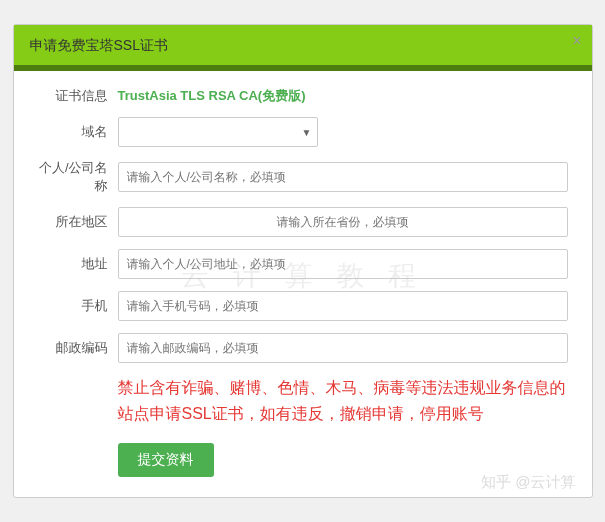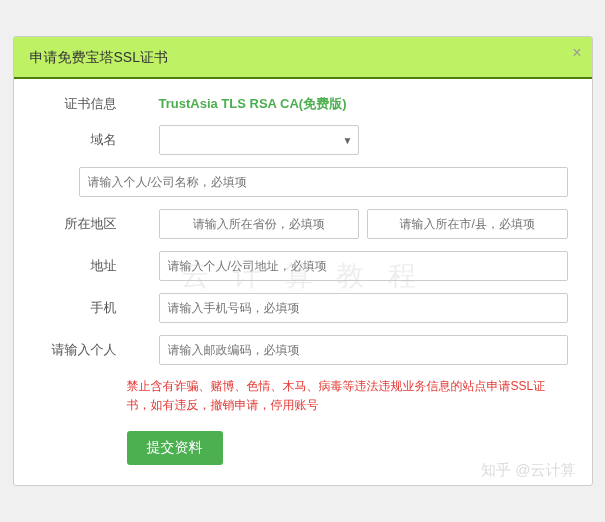--- a/index.html
+++ b/index.html
@@ -35,26 +35,26 @@
       font-size: 16px;
       color: #999;
       cursor: pointer;
       line-height: 1;
     }
 
     .dialog-title {
       padding: 12px 16px 10px 16px;
       font-size: 14px;
       color: #333;
-      border-bottom: 2px solid #4d7c0f;
-      background: #bef264;
+      border-bottom: 6px solid #4d7c0f;
+      background: #84cc16;
     }
 
     .dialog-body {
-      padding: 16px 24px 20px 33px;
+      padding: 16px 24px 20px 24px;
     }
 
     .form-row {
       display: flex;
       align-items: center;
       margin-bottom: 12px;
     }
 
     .form-label {
       width: 80px;
@@ -62,21 +62,20 @@
       color: #555;
       font-size: 13px;
       padding-right: 10px;
       flex-shrink: 0;
     }
 
     .form-content {
       flex: 1;
       display: flex;
       gap: 8px;
-      margin-left: 32px;
     }
 
     .form-input {
       width: 100%;
       height: 30px;
       border: 1px solid #ccc;
       border-radius: 2px;
       padding: 4px 8px;
       font-size: 12px;
       color: #737373;
@@ -123,21 +122,21 @@
       font-weight: bold;
     }
 
     .half-input {
       flex: 1;
       text-align: center;
     }
 
     .warning-text {
       color: #e53935;
-      font-size: 12px;
+      font-size: 16px;
       line-height: 1.6;
       margin-left: 80px;
       margin-bottom: 16px;
     }
 
     .submit-btn {
       display: inline-block;
       margin-left: 80px;
       background: #4caf50;
       color: #fff;
@@ -197,31 +196,31 @@
           <select class="form-select">
             <option value=""></option>
           </select>
           <span class="select-arrow">▼</span>
         </div>
       </div>
     </div>
 
     
     <div class="form-row">
+      <div class="form-label">个人/公司名称</div>
       <div class="form-content">
         <input class="form-input" type="text" placeholder="请输入个人/公司名称，必填项" style="">
       </div>
     </div>
 
     
     <div class="form-row">
       <div class="form-label">所在地区</div>
       <div class="form-content">
         <input class="form-input half-input" type="text" placeholder="请输入所在省份，必填项" style="">
-        <input class="form-input half-input" type="text" placeholder="请输入所在市/县，必填项" style="">
       </div>
     </div>
 
     
     <div class="form-row">
       <div class="form-label">地址</div>
       <div class="form-content">
         <input class="form-input" type="text" placeholder="请输入个人/公司地址，必填项" style="">
       </div>
     </div>
@@ -229,21 +228,21 @@
     
     <div class="form-row">
       <div class="form-label">手机</div>
       <div class="form-content">
         <input class="form-input" type="text" placeholder="请输入手机号码，必填项" style="">
       </div>
     </div>
 
     
     <div class="form-row">
-      <div class="form-label">请输入个人</div>
+      <div class="form-label">邮政编码</div>
       <div class="form-content">
         <input class="form-input" type="text" placeholder="请输入邮政编码，必填项" style="">
       </div>
     </div>
 
     
     <div class="warning-text">禁止含有诈骗、赌博、色情、木马、病毒等违法违规业务信息的站点申请SSL证书，如有违反，撤销申请，停用账号</div>
 
     
     <button class="submit-btn">提交资料</button>

